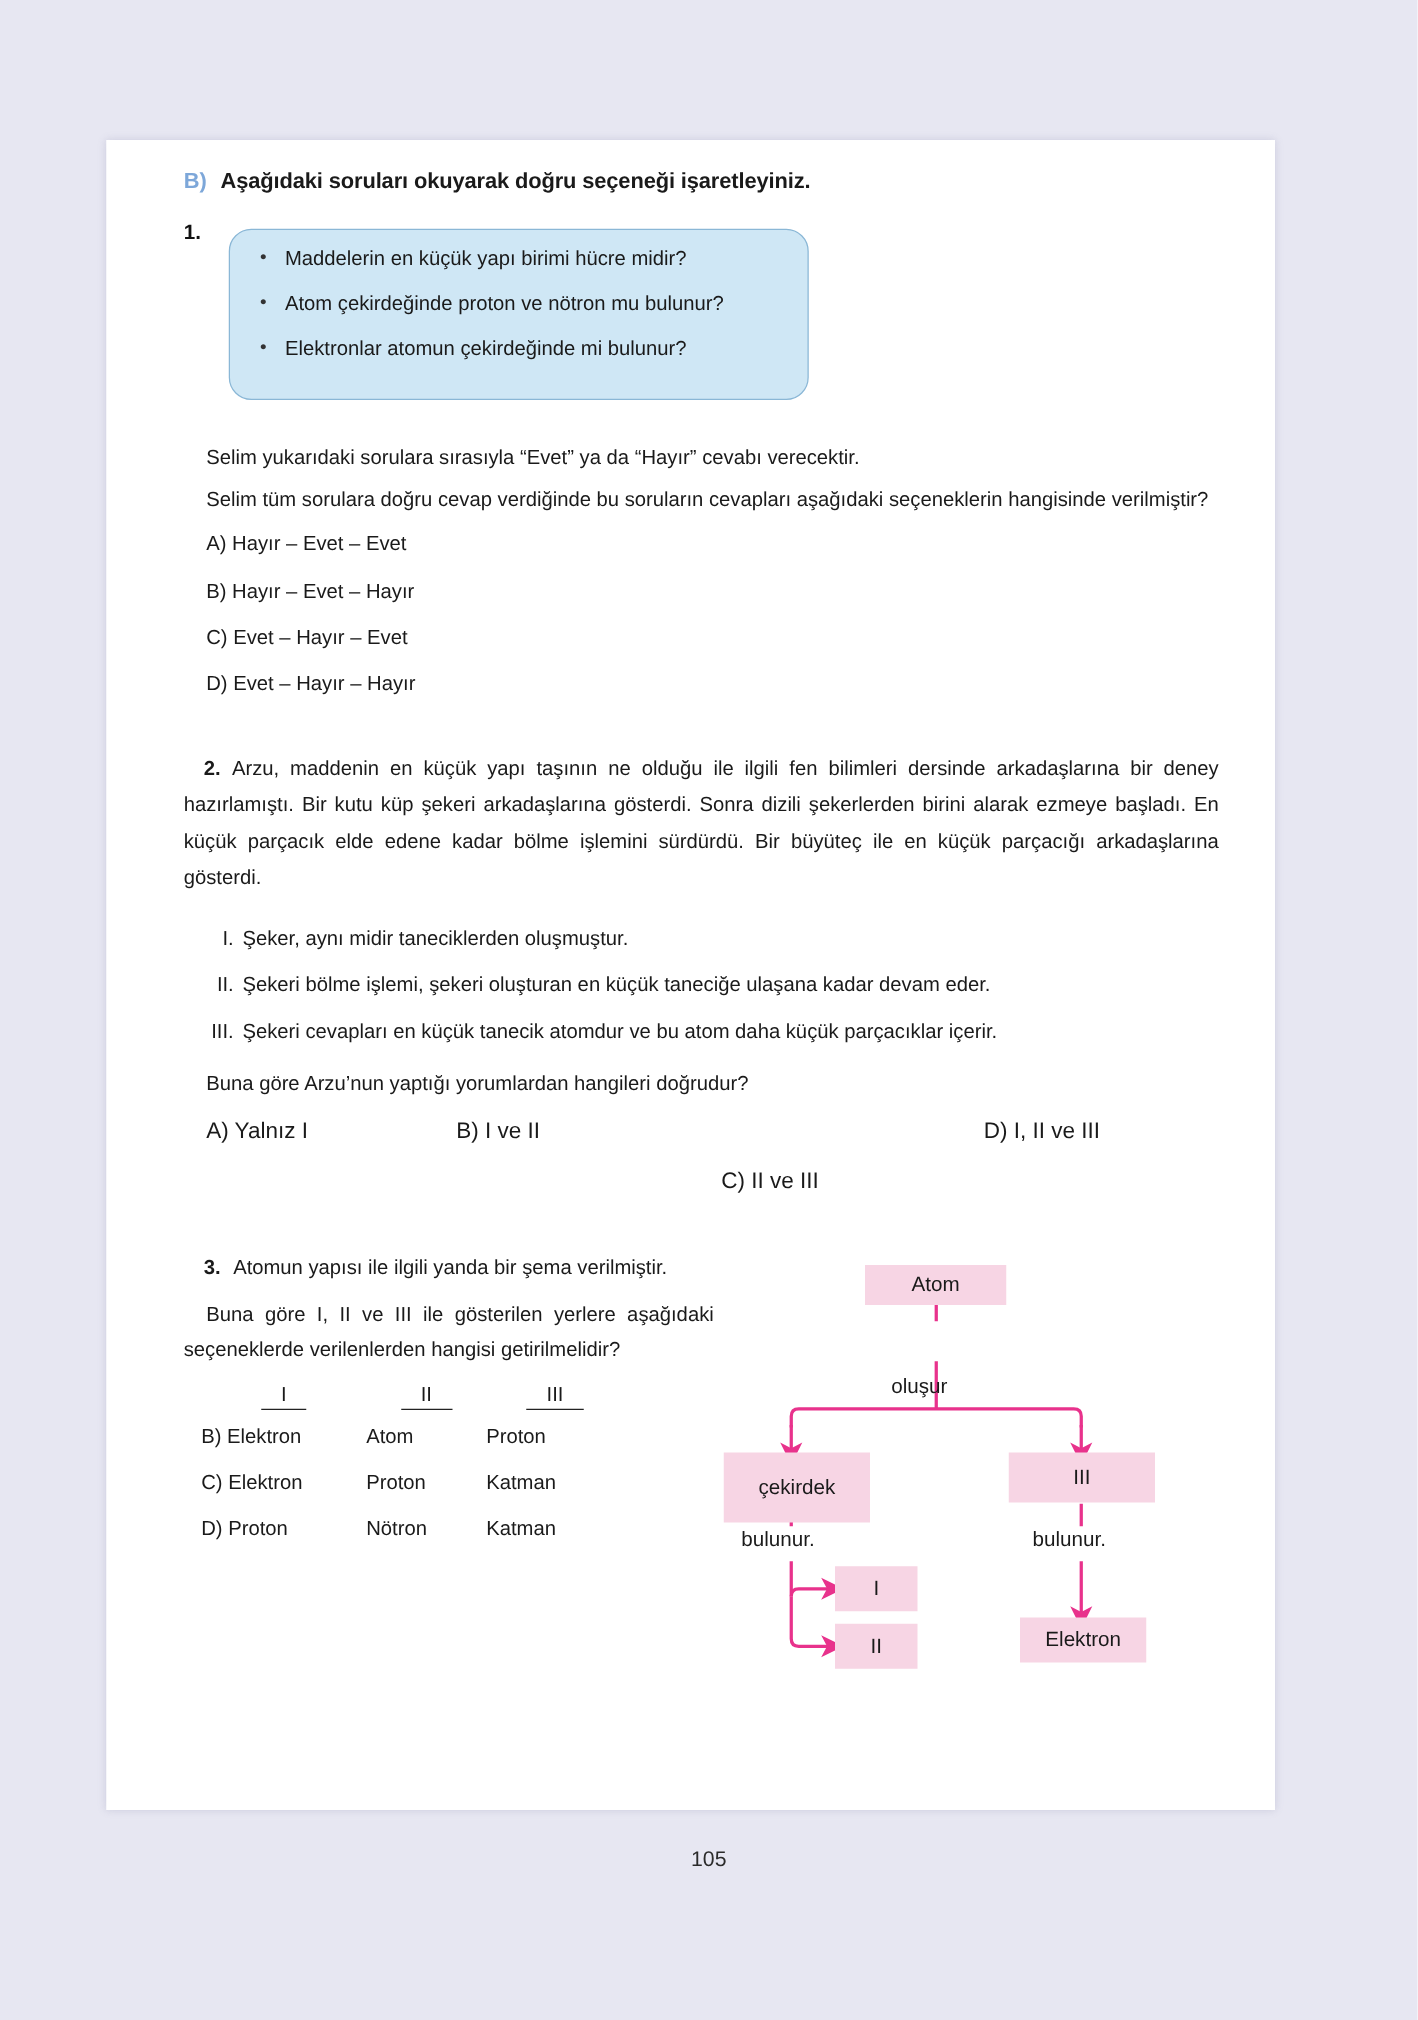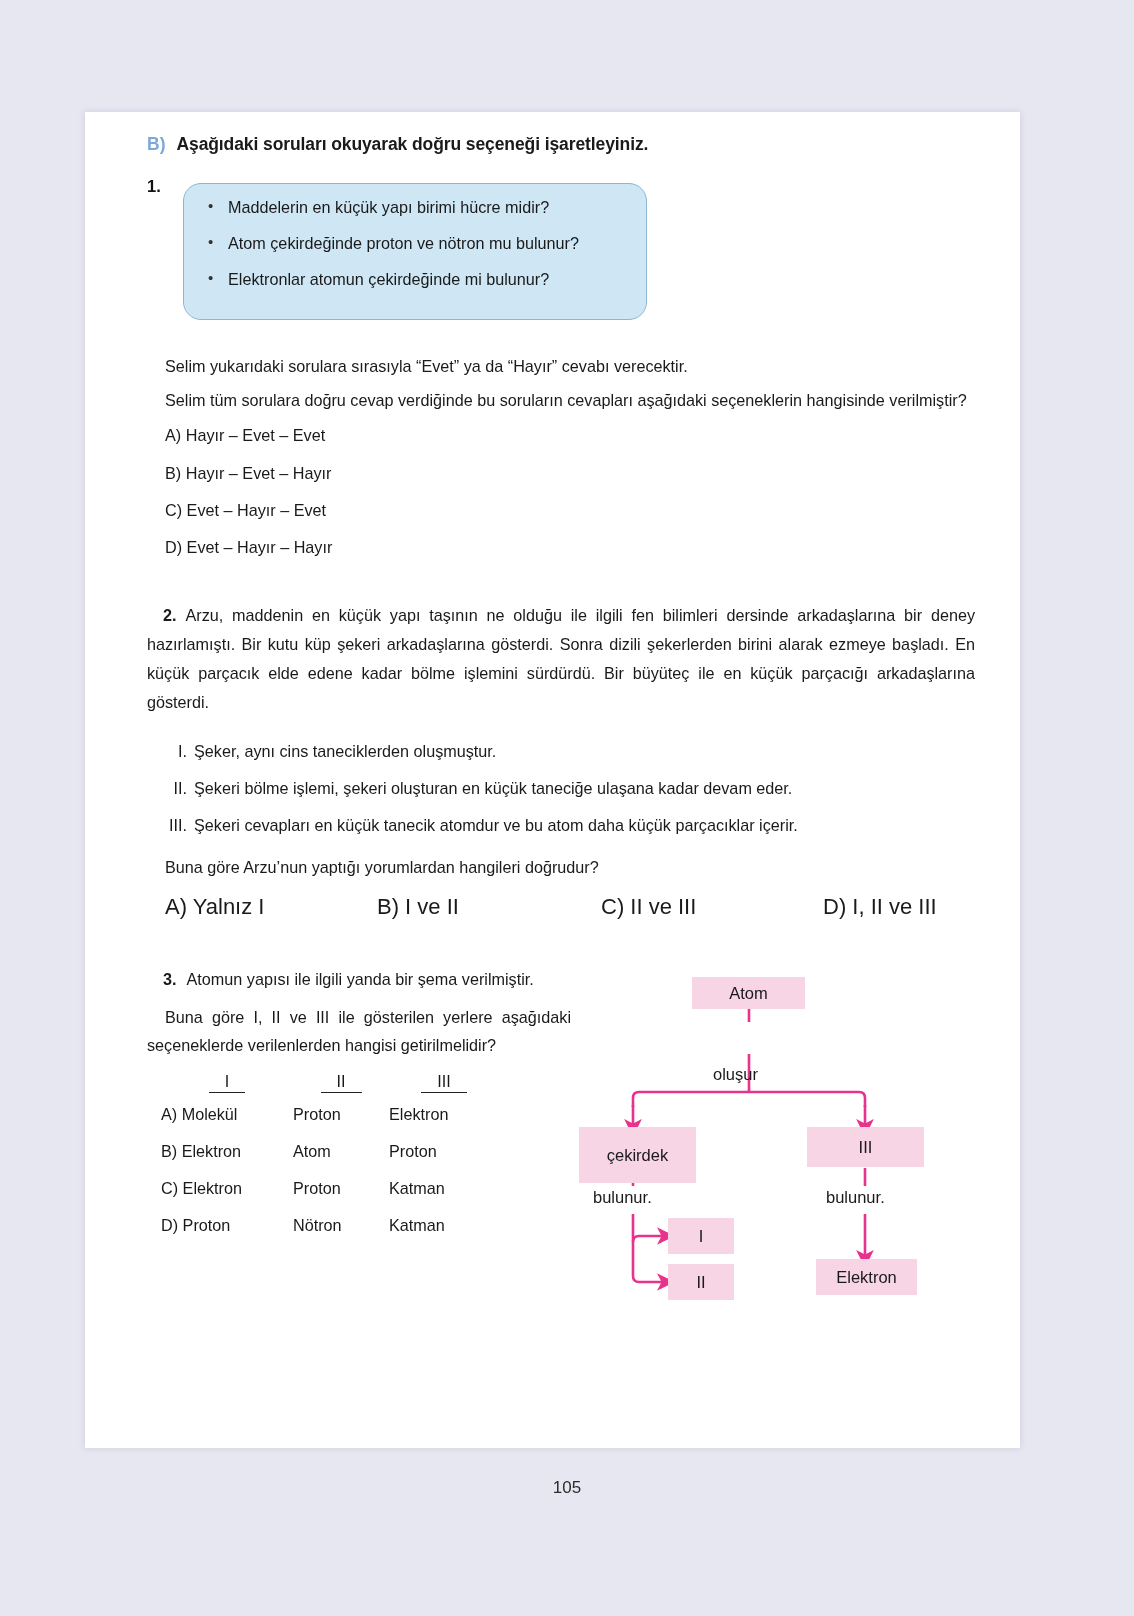--- a/index.html
+++ b/index.html
@@ -144,29 +144,28 @@
   }
   .roman-item .rn {
     display: inline-block;
     width: 40px;
     text-align: right;
     padding-right: 7px;
     flex: 0 0 auto;
   }
   .q2-answers {
     display: flex;
-    font-size: 22px;
+    font-size: 18px;
     color: #1a1a1a;
     padding-left: 18px;
-    gap: 12px;
   }
   .q2-answers span { flex: 0 0 auto; }
   .q2-answers .a1 { width: 200px; }
   .q2-answers .a2 { width: 212px; }
-  .q2-answers .a3 { width: 210px; }
+  .q2-answers .a3 { width: 210px; margin-top: 40px; }
 
   
   .q3-wrap {
     position: relative;
     margin-top: 0;
     min-height: 330px;
   }
   .q3-left {
     width: 424px;
   }
@@ -284,21 +283,21 @@
     <div class="gap-lg"></div>
 
     <div class="q2-block">
       <p class="q2-first"><span class="num">2.</span><span>Arzu, maddenin en küçük yapı taşının ne olduğu ile ilgili fen bilimleri dersinde arkadaşlarına bir deney hazırlamıştı. Bir kutu küp şekeri arkadaşlarına gösterdi. Sonra dizili şekerlerden birini alarak ezmeye başladı. En küçük parçacık elde edene kadar bölme işlemini sürdürdü. Bir büyüteç ile en küçük parçacığı arkadaşlarına gösterdi.</span></p>
 
       <div style="height:12px"></div>
 
       <div style="height:14px"></div>
       <div class="roman-item" style="margin-bottom:21px">
         <span class="rn">I.</span>
-        <span>Şeker, aynı cins taneciklerden oluşmuştur.</span>
+        <span>Şeker, aynı midir taneciklerden oluşmuştur.</span>
       </div>
       <div class="roman-item" style="margin-bottom:21px">
         <span class="rn">II.</span>
         <span>Şekeri bölme işlemi, şekeri oluşturan en küçük taneciğe ulaşana kadar devam eder.</span>
       </div>
       <div class="roman-item" style="margin-bottom:21px">
         <span class="rn">III.</span>
         <span>Şekeri cevapları en küçük tanecik atomdur ve bu atom daha küçük parçacıklar içerir.</span>
       </div>
 
@@ -323,25 +322,20 @@
 
         <table class="opt-table">
           <thead>
             <tr>
               <th class="c1"><span class="hdr">I</span></th>
               <th class="c2"><span class="hdr">II</span></th>
               <th class="c3"><span class="hdr">III</span></th>
             </tr>
           </thead>
           <tbody>
-            <tr>
-              <td class="c1">A) Molekül</td>
-              <td class="c2">Proton</td>
-              <td class="c3">Elektron</td>
-            </tr>
             <tr>
               <td class="c1">B) Elektron</td>
               <td class="c2">Atom</td>
               <td class="c3">Proton</td>
             </tr>
             <tr>
               <td class="c1">C) Elektron</td>
               <td class="c2">Proton</td>
               <td class="c3">Katman</td>
             </tr>

